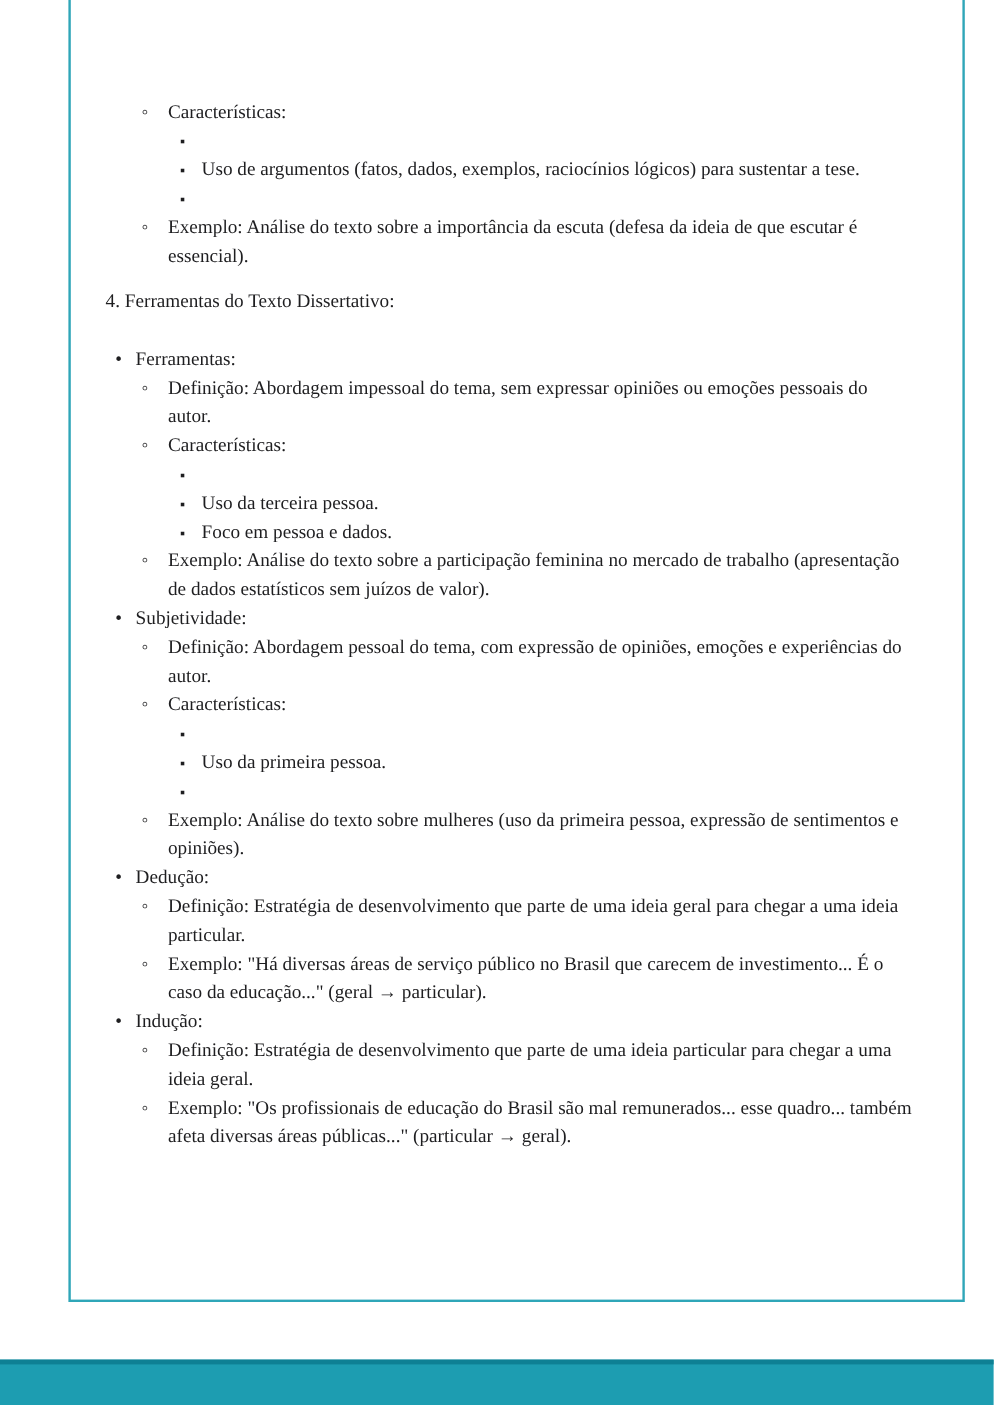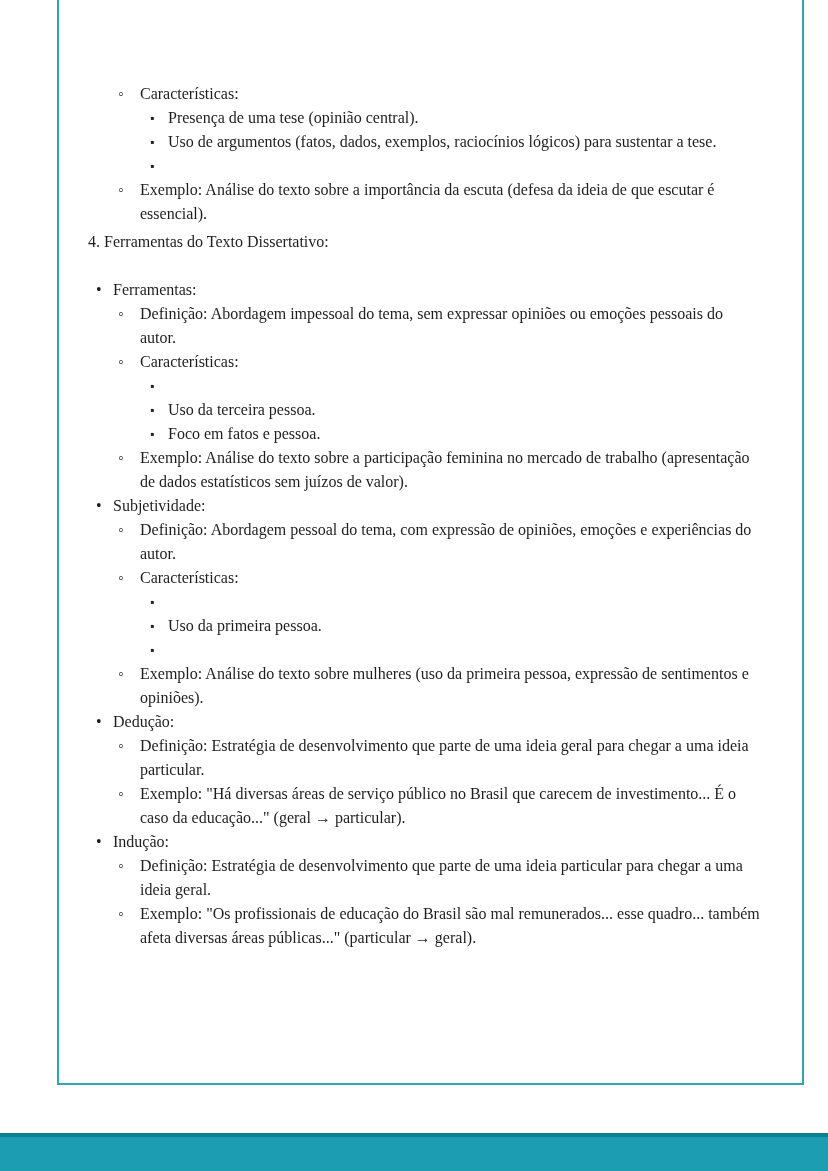--- a/index.html
+++ b/index.html
@@ -37,21 +37,21 @@
     flex: 0 0 auto;
     text-align: left;
   }
   .lv-disc { padding-left: 8px; }
   .lv-disc > .marker { width: 17px; }
   .lv-circle { padding-left: 30px; }
   .lv-circle > .marker { width: 22px; }
   .lv-square { padding-left: 62px; }
   .lv-square > .marker { width: 18px; font-size: 12px; line-height: 24px; }
   .heading {
-    margin: 4px 0 24px 0;
+    margin: 14px 0 24px 0;
   }
   .footer-band {
     position: absolute;
     left: 0;
     bottom: 0;
     width: 828px;
     height: 34px;
     background: var(--footer, #1d9db1);
     border-top: 4px solid var(--footer-edge, #0e8094);
   }
@@ -61,21 +61,20 @@
 
 <div class="page-frame">
   <div class="content">
     <div id="list-continuation">
         <div class="row lv-circle">
           <span class="marker">◦</span>
           <span class="text">Características:</span>
         </div>
         <div class="row lv-square">
           <span class="marker">▪</span>
-          <span class="text">Presença de uma tese (opinião central).</span>
         </div>
         <div class="row lv-square">
           <span class="marker">▪</span>
           <span class="text">Uso de argumentos (fatos, dados, exemplos, raciocínios lógicos) para sustentar a tese.</span>
         </div>
         <div class="row lv-square">
           <span class="marker">▪</span>
         </div>
         <div class="row lv-circle">
           <span class="marker">◦</span>
@@ -98,21 +97,21 @@
         </div>
         <div class="row lv-square">
           <span class="marker">▪</span>
         </div>
         <div class="row lv-square">
           <span class="marker">▪</span>
           <span class="text">Uso da terceira pessoa.</span>
         </div>
         <div class="row lv-square">
           <span class="marker">▪</span>
-          <span class="text">Foco em fatos e pessoa.</span>
+          <span class="text">Foco em pessoa e dados.</span>
         </div>
         <div class="row lv-circle">
           <span class="marker">◦</span>
           <span class="text">Exemplo: Análise do texto sobre a participação feminina no mercado de trabalho (apresentação de dados estatísticos sem juízos de valor).</span>
         </div>
         <div class="row lv-disc">
           <span class="marker">•</span>
           <span class="text">Subjetividade:</span>
         </div>
         <div class="row lv-circle">

